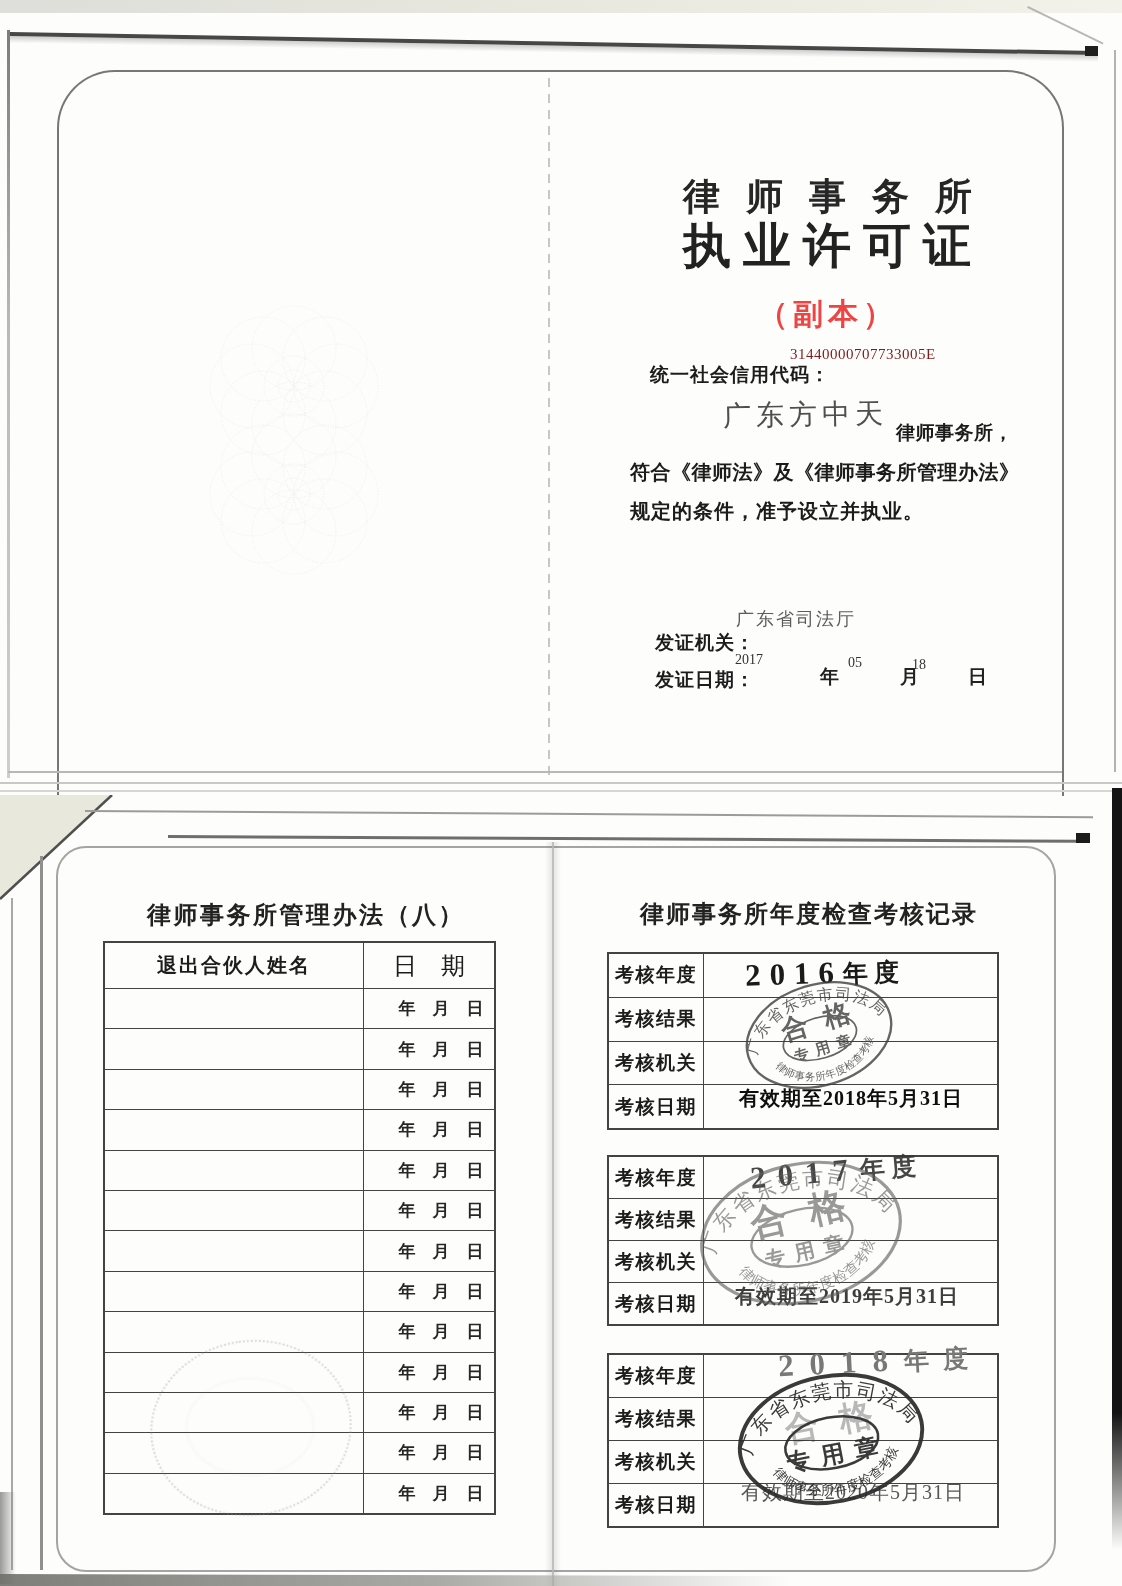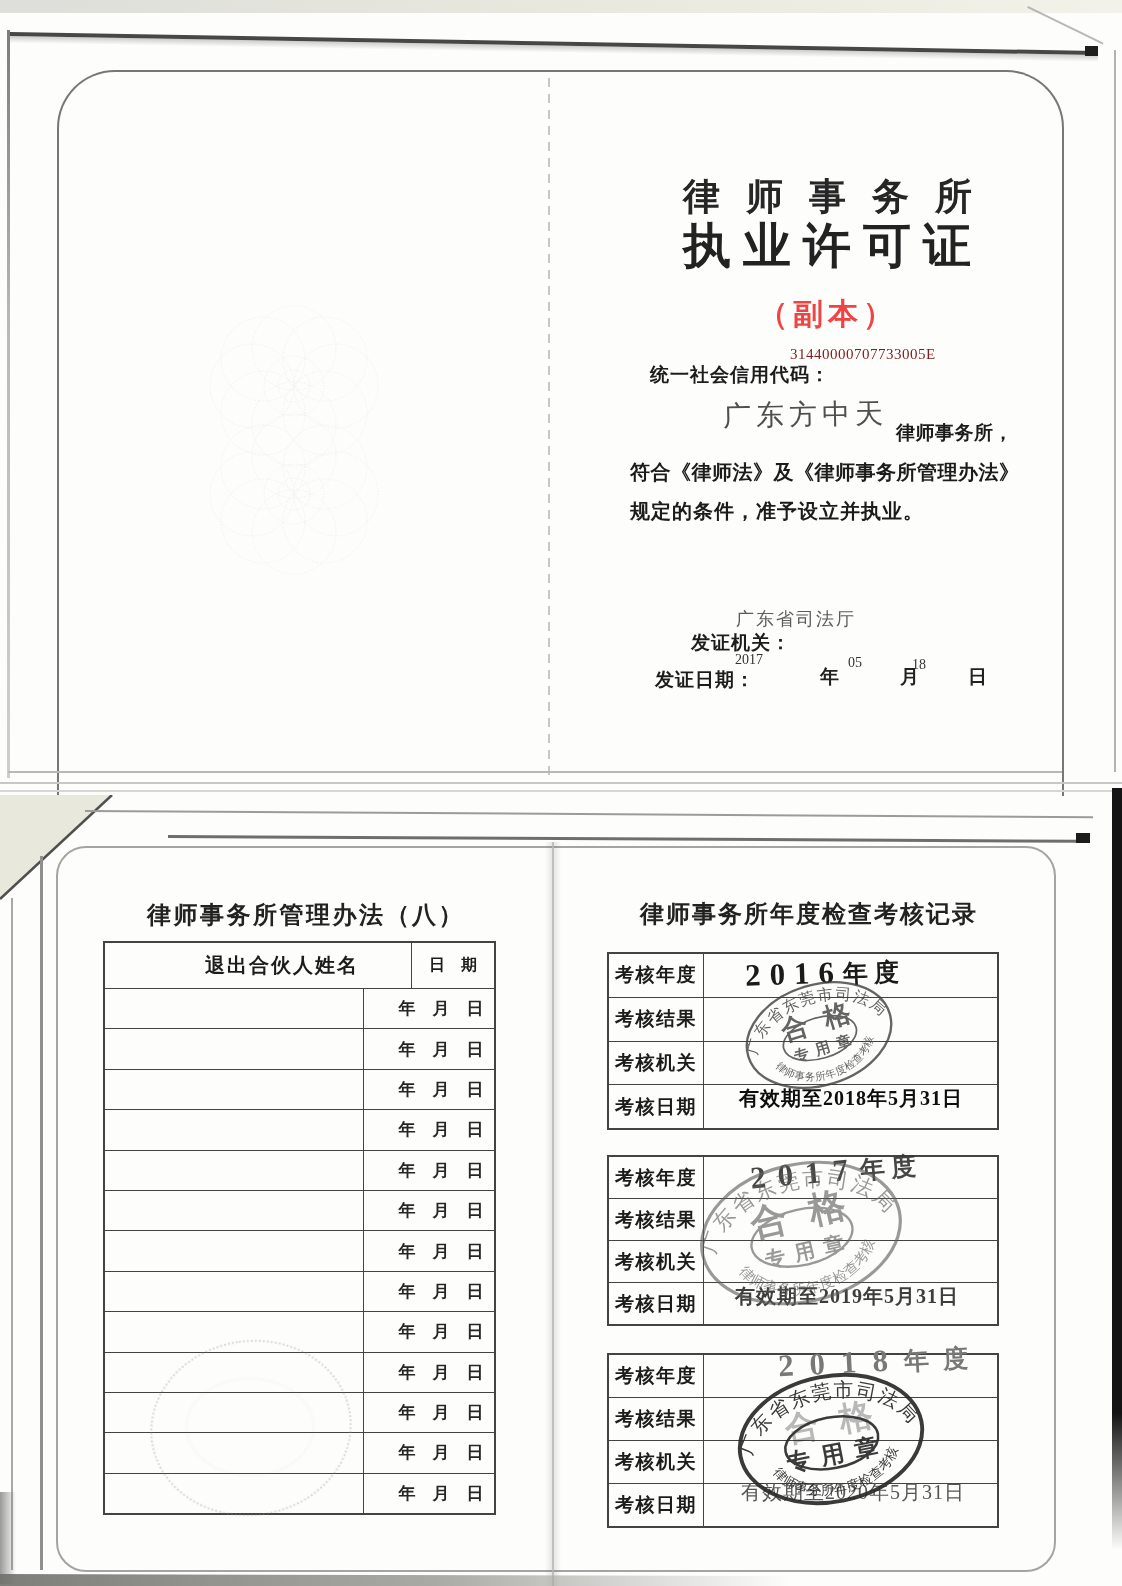--- a/index.html
+++ b/index.html
@@ -58,41 +58,41 @@
   .t-title2{left:683px;top:214px;font-size:48px;font-weight:bold;letter-spacing:12px;color:#222;white-space:nowrap;}
   .t-sub{left:758px;top:294px;font-size:30px;font-weight:bold;letter-spacing:5px;color:#ef4444;white-space:nowrap;}
   .t-code{left:790px;top:346px;font-size:15px;letter-spacing:.5px;color:#7f1d1d;}
   .t-codelabel{left:630px;top:362px;font-size:19px;font-weight:bold;letter-spacing:1px;margin-left:20px;}
   .t-firm{left:723px;top:396px;font-size:28px;letter-spacing:5px;color:#4f4f4f;
           font-family:"DejaVu Serif",serif;transform:rotate(-1deg);white-space:nowrap;}
   .t-firmsuffix{left:896px;top:420px;font-size:19px;font-weight:bold;letter-spacing:.5px;white-space:nowrap;}
   .t-body1{left:630px;top:459px;font-size:20px;font-weight:bold;letter-spacing:.5px;white-space:nowrap;}
   .t-body2{left:630px;top:498px;font-size:20px;font-weight:bold;letter-spacing:1px;white-space:nowrap;}
   .t-issuerval{left:736px;top:607px;font-size:18px;letter-spacing:2px;color:#5c5c5c;white-space:nowrap;}
-  .t-issuerlabel{left:655px;top:630px;font-size:19px;font-weight:bold;letter-spacing:1px;white-space:nowrap;margin-left:36px;}
+  .t-issuerlabel{left:655px;top:630px;font-size:19px;font-weight:bold;letter-spacing:1px;white-space:nowrap;}
   .t-datelabel{left:655px;top:667px;font-size:19px;font-weight:bold;letter-spacing:1px;white-space:nowrap;}
   .t-dnum{font-size:14px;color:#333;}
   .t-dy{left:735px;top:652px;} .t-dm{left:848px;top:655px;} .t-dd{left:912px;top:657px;}
   .t-dunit{font-size:19px;font-weight:bold;color:#222;}
   .t-uy{left:820px;top:664px;} .t-um{left:900px;top:664px;} .t-ud{left:968px;top:664px;}
 
   
   .watermark{left:188px;top:298px;width:212px;height:282px;opacity:.17;filter:blur(.4px);}
 
   
   .lp-title{left:147px;top:899px;font-size:24px;font-weight:bold;letter-spacing:2.5px;white-space:nowrap;color:#222;}
   #ltable{left:103px;top:941px;width:389px;height:570px;border:2px solid #434343;
           display:flex;flex-direction:column;}
-  .lhead{height:45px;border-bottom:1.5px solid #434343;display:flex;flex:none;padding-left:48px;}
+  .lhead{height:45px;border-bottom:1.5px solid #434343;display:flex;flex:none;}
   .trow{flex:1;border-bottom:1.5px solid #434343;display:flex;gap:24px;}
   .trow:last-child{border-bottom:none;}
   .c1{width:258px;border-right:1.5px solid #434343;display:flex;align-items:center;justify-content:center;}
   .c2{flex:1;display:flex;align-items:center;justify-content:center;}
   .lhead .c1{font-size:20px;font-weight:bold;letter-spacing:2px;}
-  .lhead .c2{font-size:16px;font-weight:bold;}
+  .lhead .c2{font-size:24px;font-weight:normal;}
   .trow .c2{font-size:17px;font-weight:bold;color:#262626;}
   .faint-stamp{left:150px;top:1340px;width:198px;height:172px;border:2px dotted #8f8f8f;
                border-radius:50%;opacity:.32;transform:rotate(-8deg);filter:blur(.6px);}
   .faint-stamp-inner{left:186px;top:1378px;width:126px;height:96px;border:1.5px dotted #9a9a9a;
                      border-radius:50%;opacity:.25;filter:blur(.8px);}
 
   
   .rp-title{left:640px;top:898px;font-size:24px;font-weight:bold;letter-spacing:2px;white-space:nowrap;color:#222;}
   .rblock{position:absolute;left:607px;width:388px;border:2px solid #434343;
           display:flex;flex-direction:column;background:transparent;}

